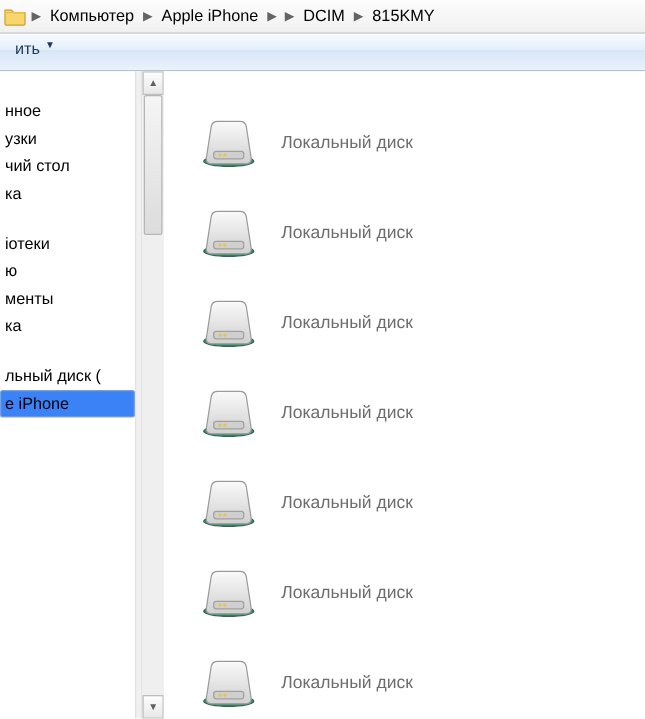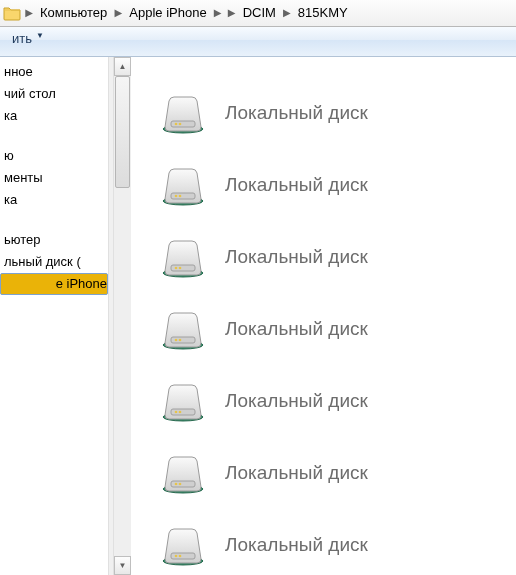--- a/index.html
+++ b/index.html
@@ -78,41 +78,40 @@
   
   .body {
     flex: 1 1 auto;
     display: flex;
     overflow: hidden;
   }
   .sidebar {
     width: 108px;
     background: #fff;
     overflow: hidden;
-    padding-top: 4px;
+    padding-top: 21px;
   }
   .side-item {
     height: 22px;
     line-height: 22px;
     padding-left: 4px;
     white-space: nowrap;
     cursor: pointer;
     color: #000;
   }
   .side-spacer {
     height: 18px;
   }
   .side-item.selected {
-    background: #eab308;
+    background: #3b82f6;
     border: 1px solid #7da2ce;
     border-radius: 2px;
     padding-left: 3px;
     height: 20px;
     line-height: 20px;
-    text-align: right;
   }
   .splitter {
     width: 4px;
     background: #f0f0f0;
     border-left: 1px solid #e0e0e0;
     border-right: 1px solid #e0e0e0;
   }
   
   .sb-col {
     width: 17px;
@@ -163,21 +162,21 @@
     cursor: pointer;
   }
   .drive-icon {
     width: 48px;
     height: 44px;
     margin-right: 18px;
     flex: 0 0 auto;
   }
   .item-label {
     color: #6d6d6d;
-    font-size: 19px;
+    font-size: 14px;
   }
 </style>
 </head>
 <body>
 
 <div class="window">
 
   <div class="crumbbar">
     <span class="crumb-icon">
       <svg width="18" height="16" viewBox="0 0 18 16">
@@ -200,28 +199,29 @@
     <span class="tool-btn">
       <span>ить</span>
       <span class="tool-drop">▼</span>
     </span>
   </div>
 
   <div class="body">
 
     <div class="sidebar">
       <div class="side-item">нное</div>
+      <div class="side-item">узки</div>
       <div class="side-item">чий стол</div>
       <div class="side-item">ка</div>
       <div class="side-spacer"></div>
+      <div class="side-item">iотеки</div>
       <div class="side-item">ю</div>
       <div class="side-item">менты</div>
       <div class="side-item">ка</div>
       <div class="side-spacer"></div>
-      <div class="side-item">ьютер</div>
       <div class="side-item">льный диск (</div>
       <div class="side-item selected">e iPhone</div>
     </div>
 
     <div class="splitter"></div>
 
     <div class="sb-col">
       <div class="sb-btn">▲</div>
       <div class="sb-track">
         <div class="sb-thumb"></div>

